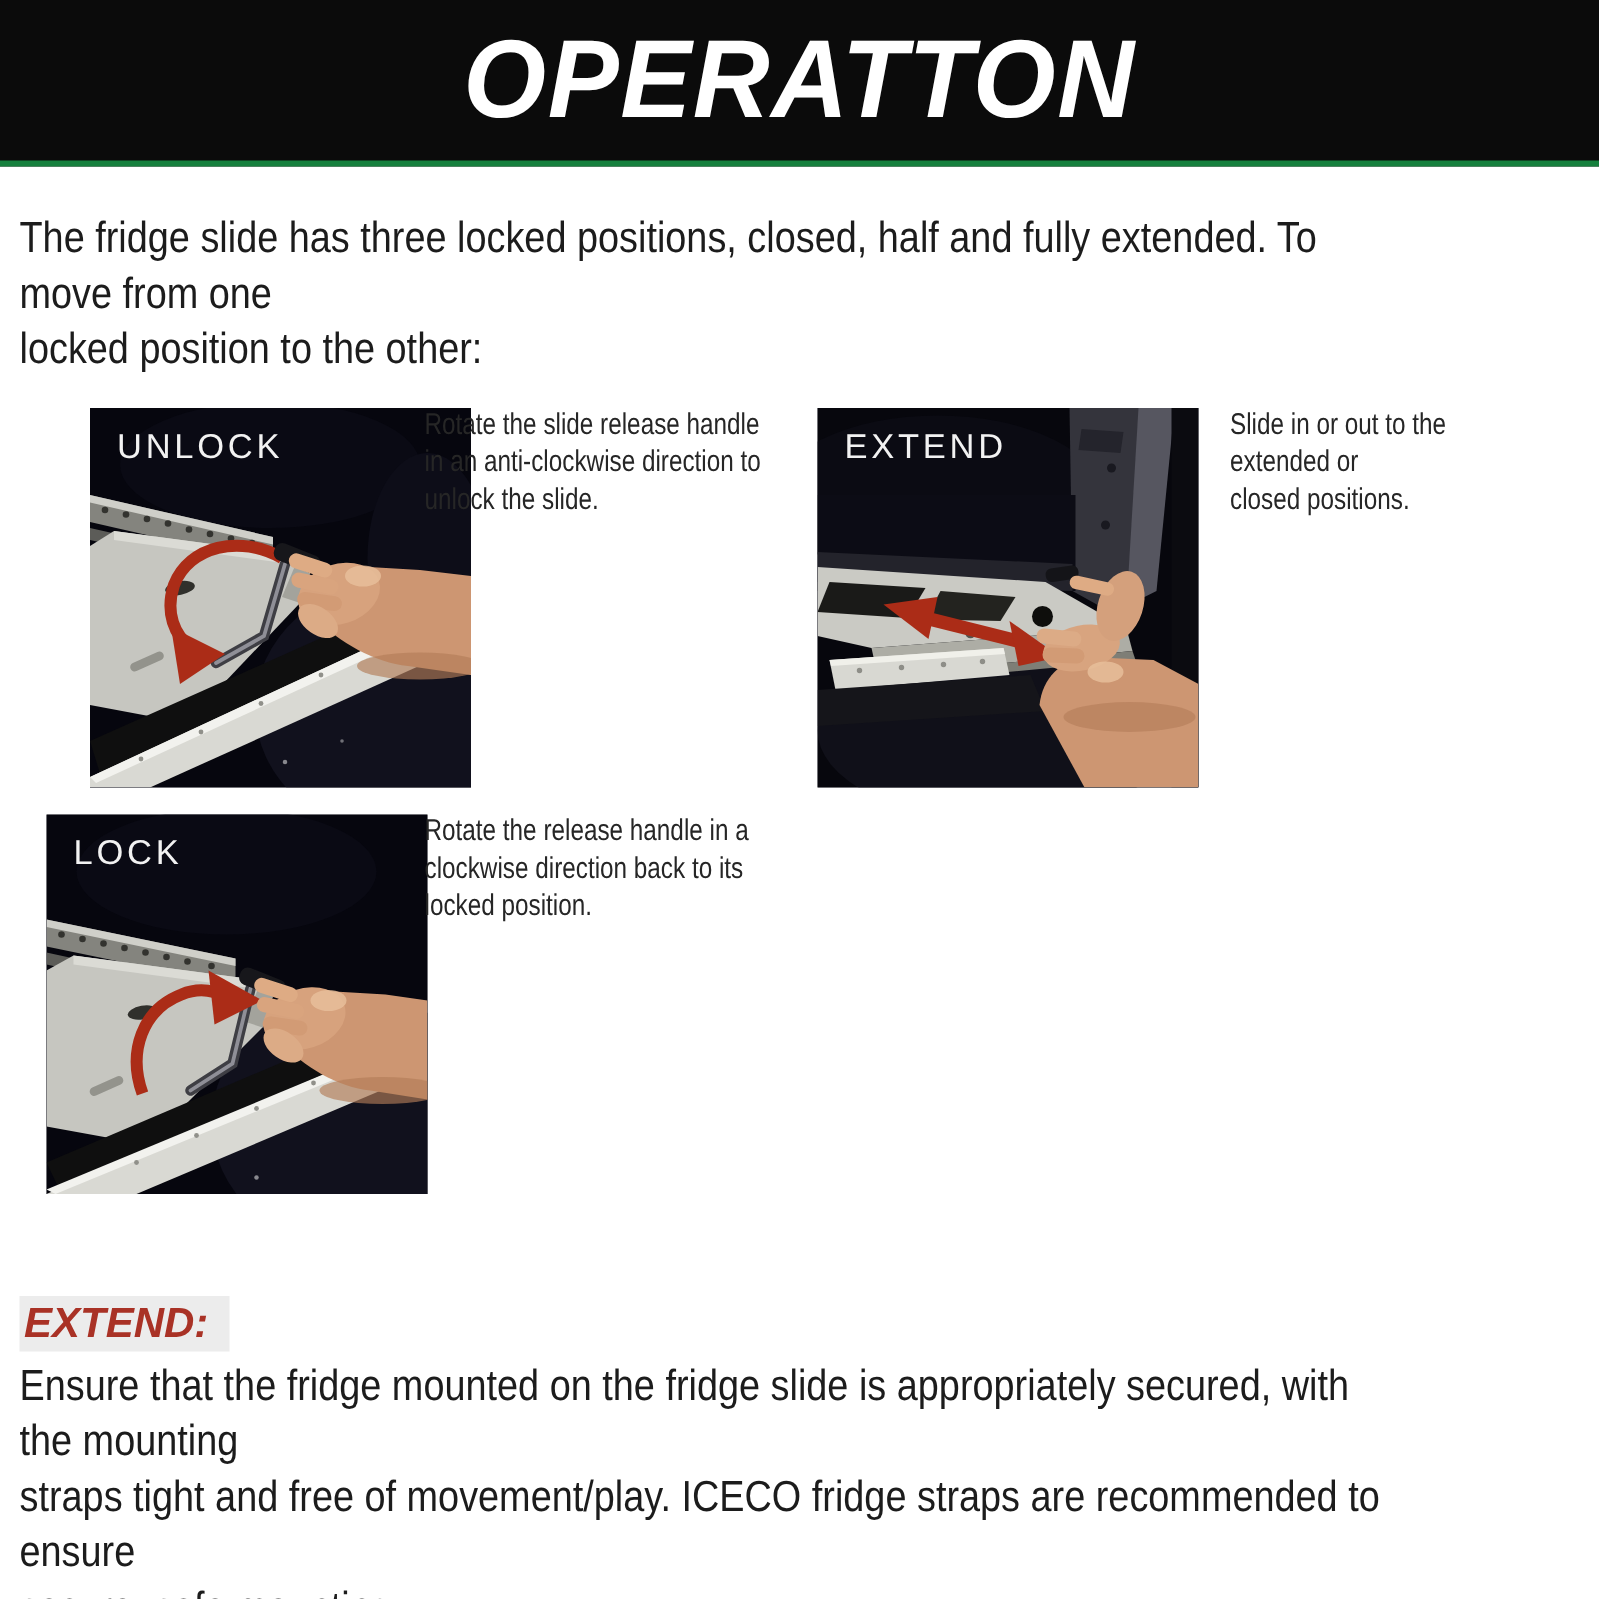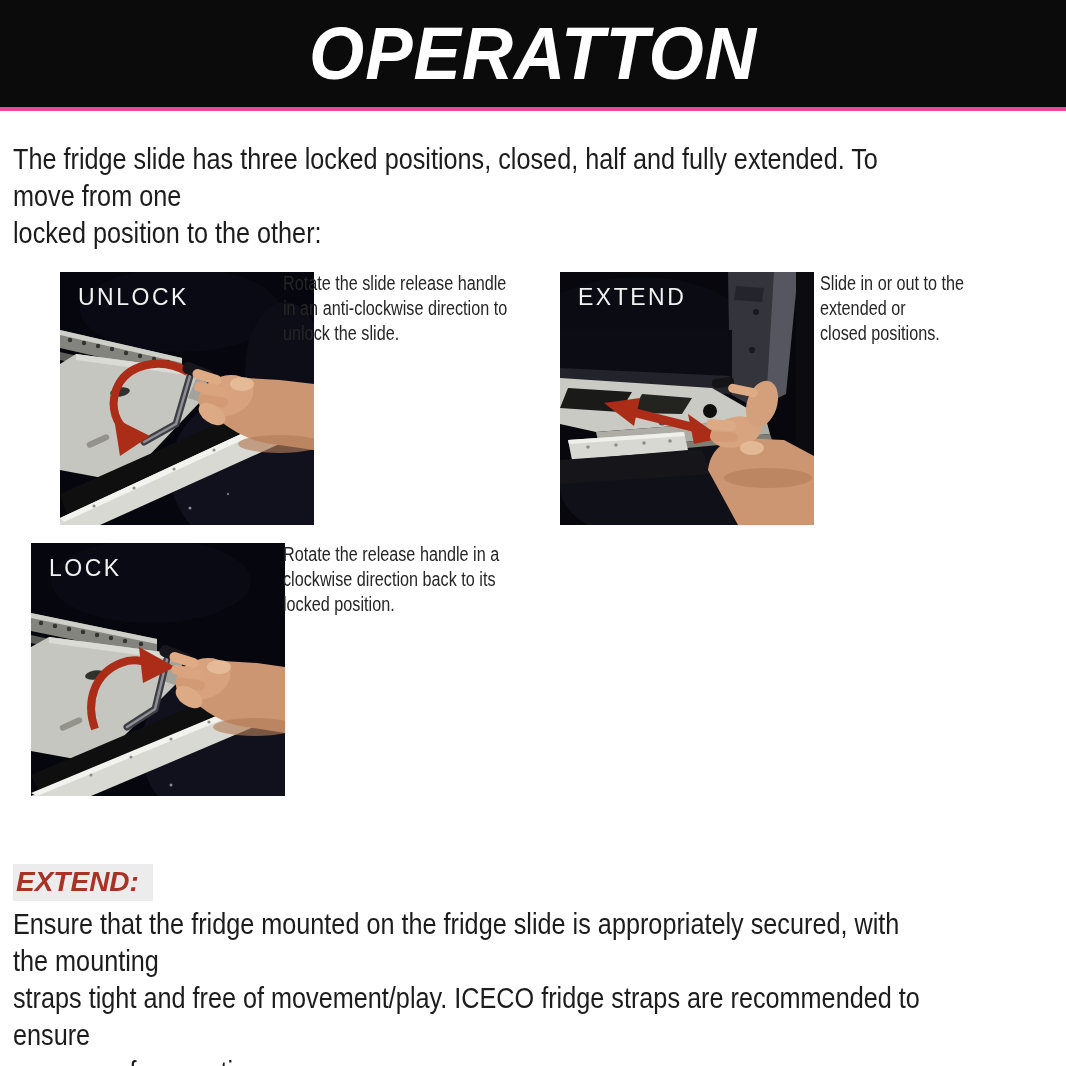--- a/index.html
+++ b/index.html
@@ -3,21 +3,21 @@
 <meta charset="utf-8">
 <style>
   html,body{margin:0;padding:0;background:#ffffff;}
   #canvas{
     position:relative;width:1066px;height:1066px;background:#ffffff;
     font-family:"Liberation Sans",sans-serif;overflow:hidden;
   }
   
   .header-bar{
     position:absolute;left:0;top:0;width:1066px;height:107px;
-    background:#0b0b0b;border-bottom:4px solid #ec4899;
+    background:#0b0b0b;border-bottom:4px solid #15803d;
     display:flex;align-items:center;justify-content:center;
   }
   .header-title{
     color:#ffffff;font-size:71px;font-weight:bold;font-style:italic;
     letter-spacing:1px;transform:scaleY(1.04);
   }
   
   .intro{
     position:absolute;left:13px;top:141px;
     font-size:29px;line-height:37px;color:#1c1c1c;
@@ -114,21 +114,21 @@
       <circle cx="130" cy="236" r="1.5" fill="#ffffff" opacity="0.5"></circle>
       <circle cx="168" cy="222" r="1.2" fill="#ffffff" opacity="0.4"></circle>
     </svg>
     <div class="photo-label">UNLOCK</div>
   </div>
 
   <div class="caption" style="left:283px;top:271px;">Rotate the slide release handle
 in an anti-clockwise direction to
 unlock the slide.</div>
 
-  <div class="photo" style="left:560px;top:272px;">
+  <div class="photo" style="left:545px;top:272px;">
     <svg viewBox="0 0 254 253" preserveAspectRatio="none">
       <rect width="254" height="253" fill="#07070d"></rect>
       <ellipse cx="80" cy="60" rx="110" ry="55" fill="#0b0b13"></ellipse>
       <ellipse cx="120" cy="215" rx="120" ry="60" fill="#101019"></ellipse>
 
       <polygon points="168,0 222,0 206,142 170,122" fill="#34343c"></polygon>
       <polygon points="214,0 238,0 226,122 206,132" fill="#565660"></polygon>
       <rect x="236" y="0" width="18" height="253" fill="#0b0b10"></rect>
       <circle cx="196" cy="40" r="3" fill="#191920"></circle>
         <circle cx="192" cy="78" r="3" fill="#191920"></circle>

